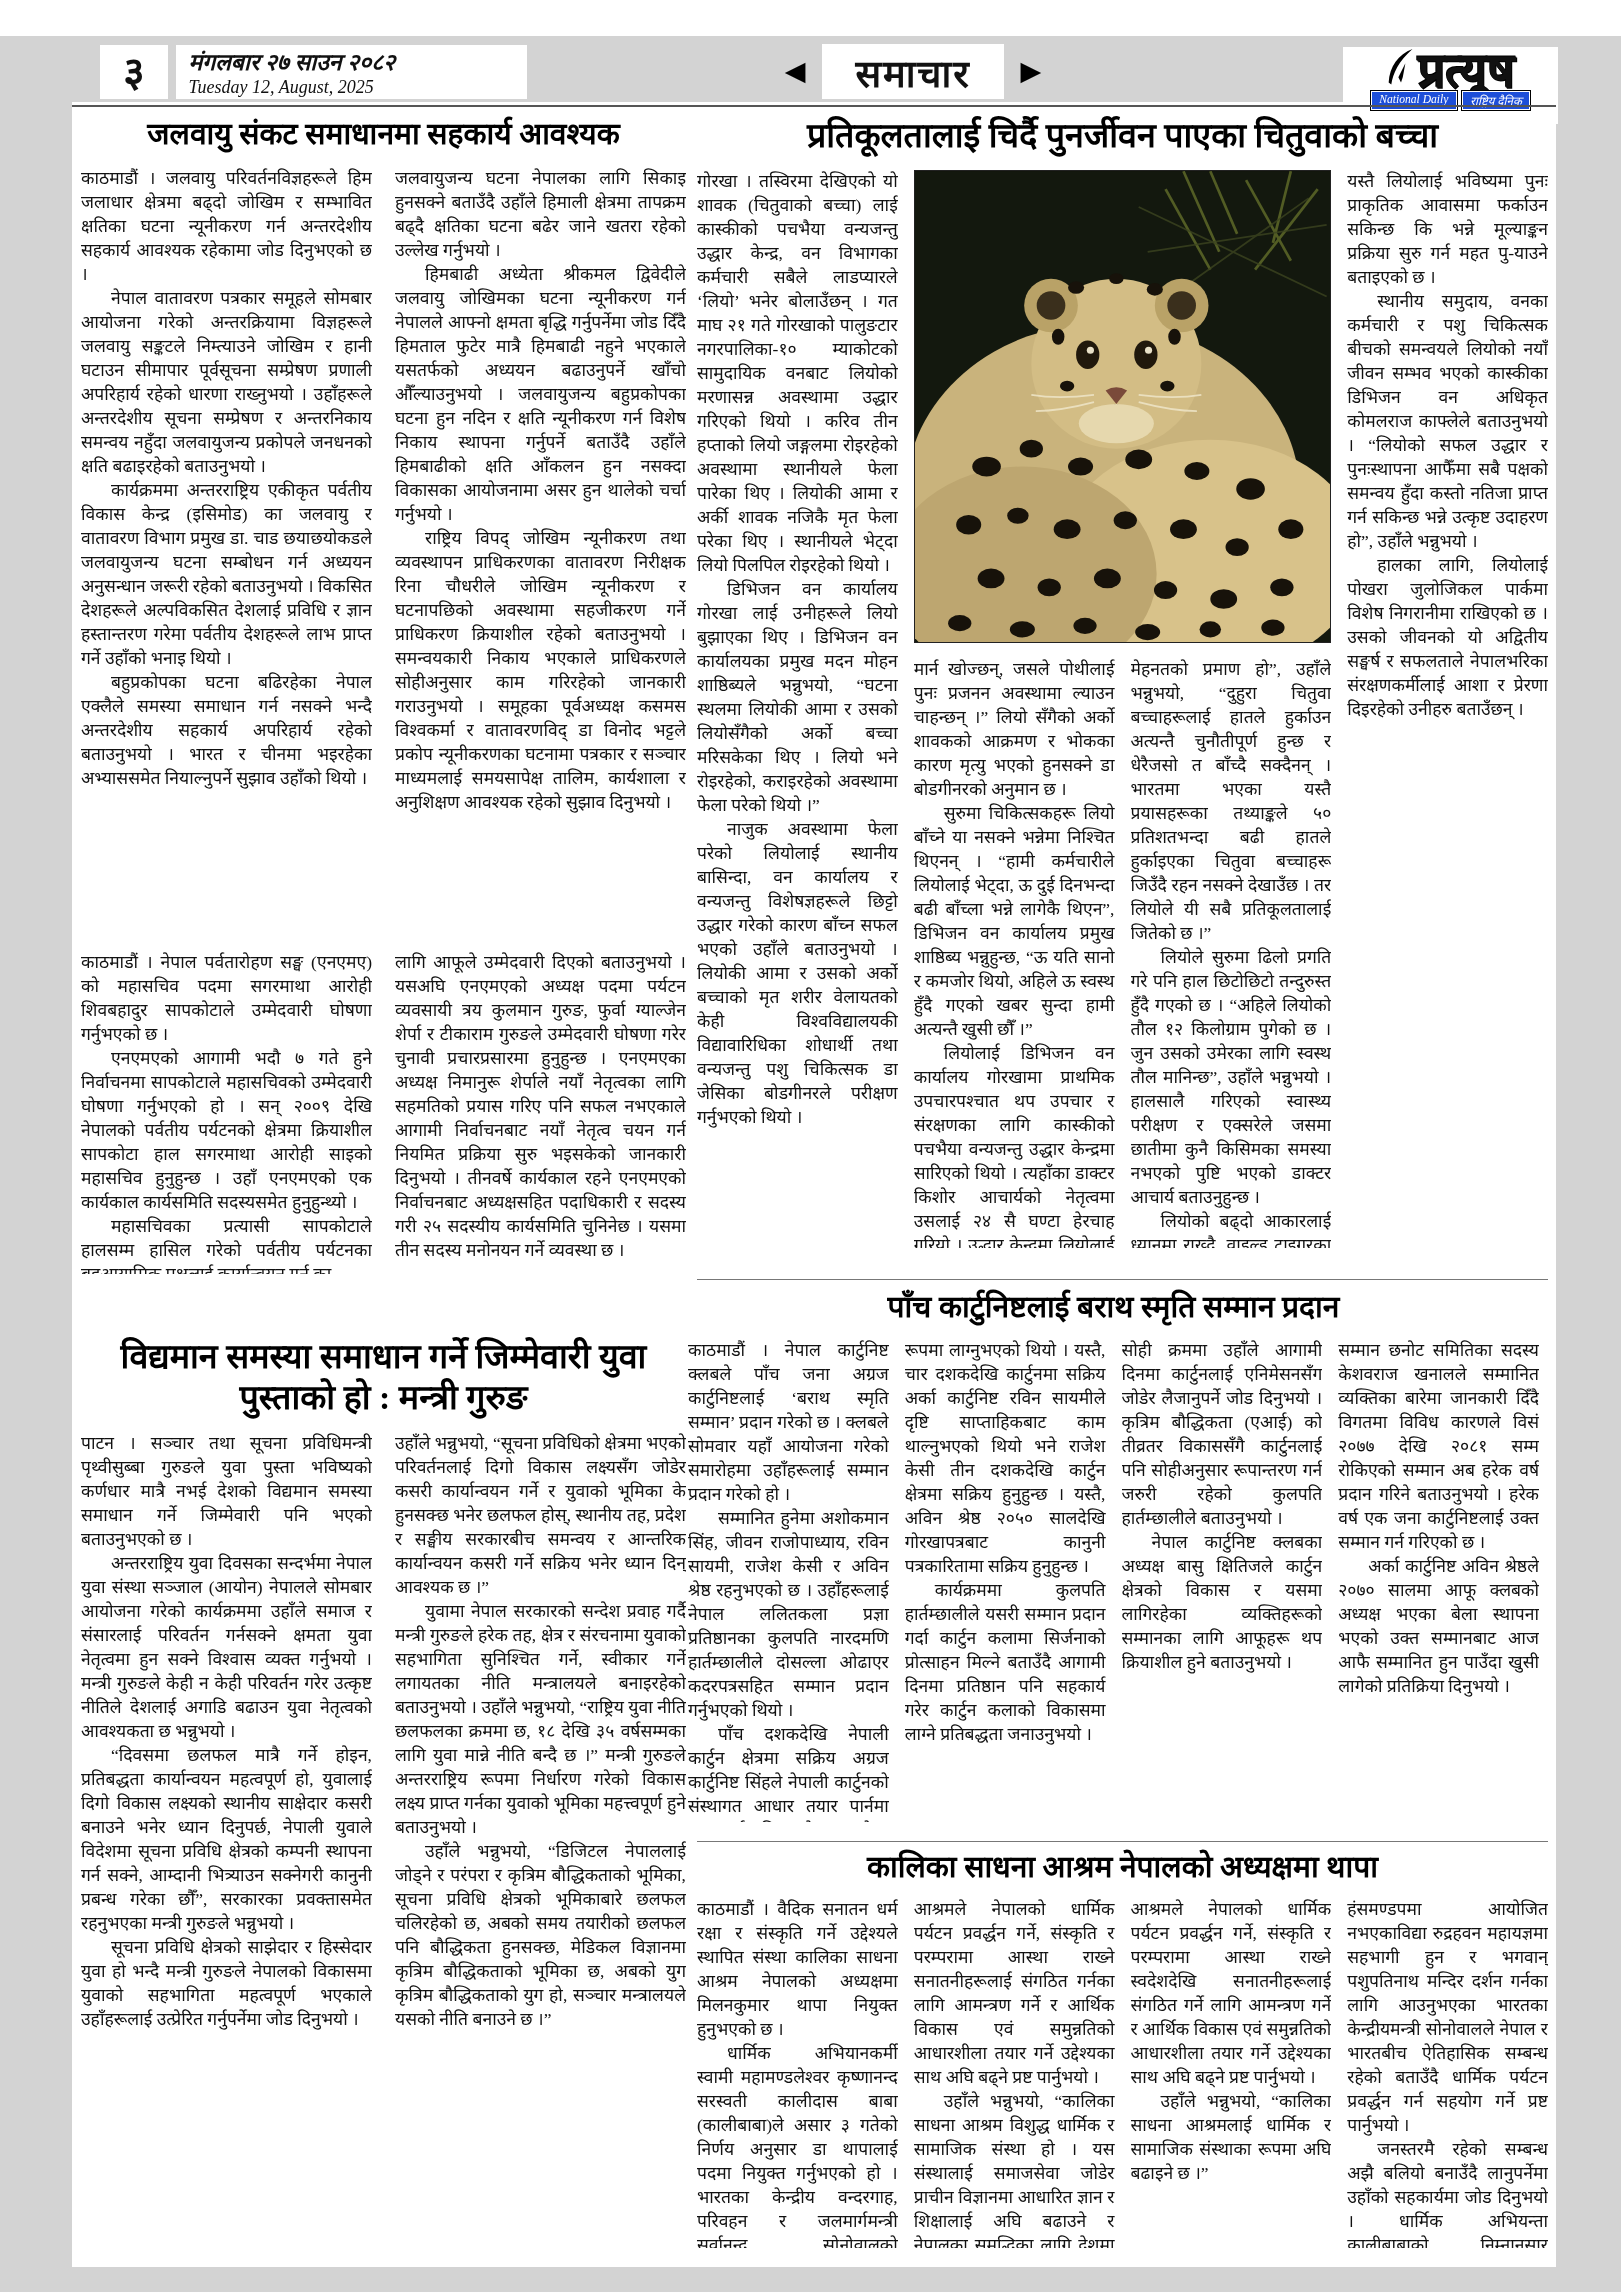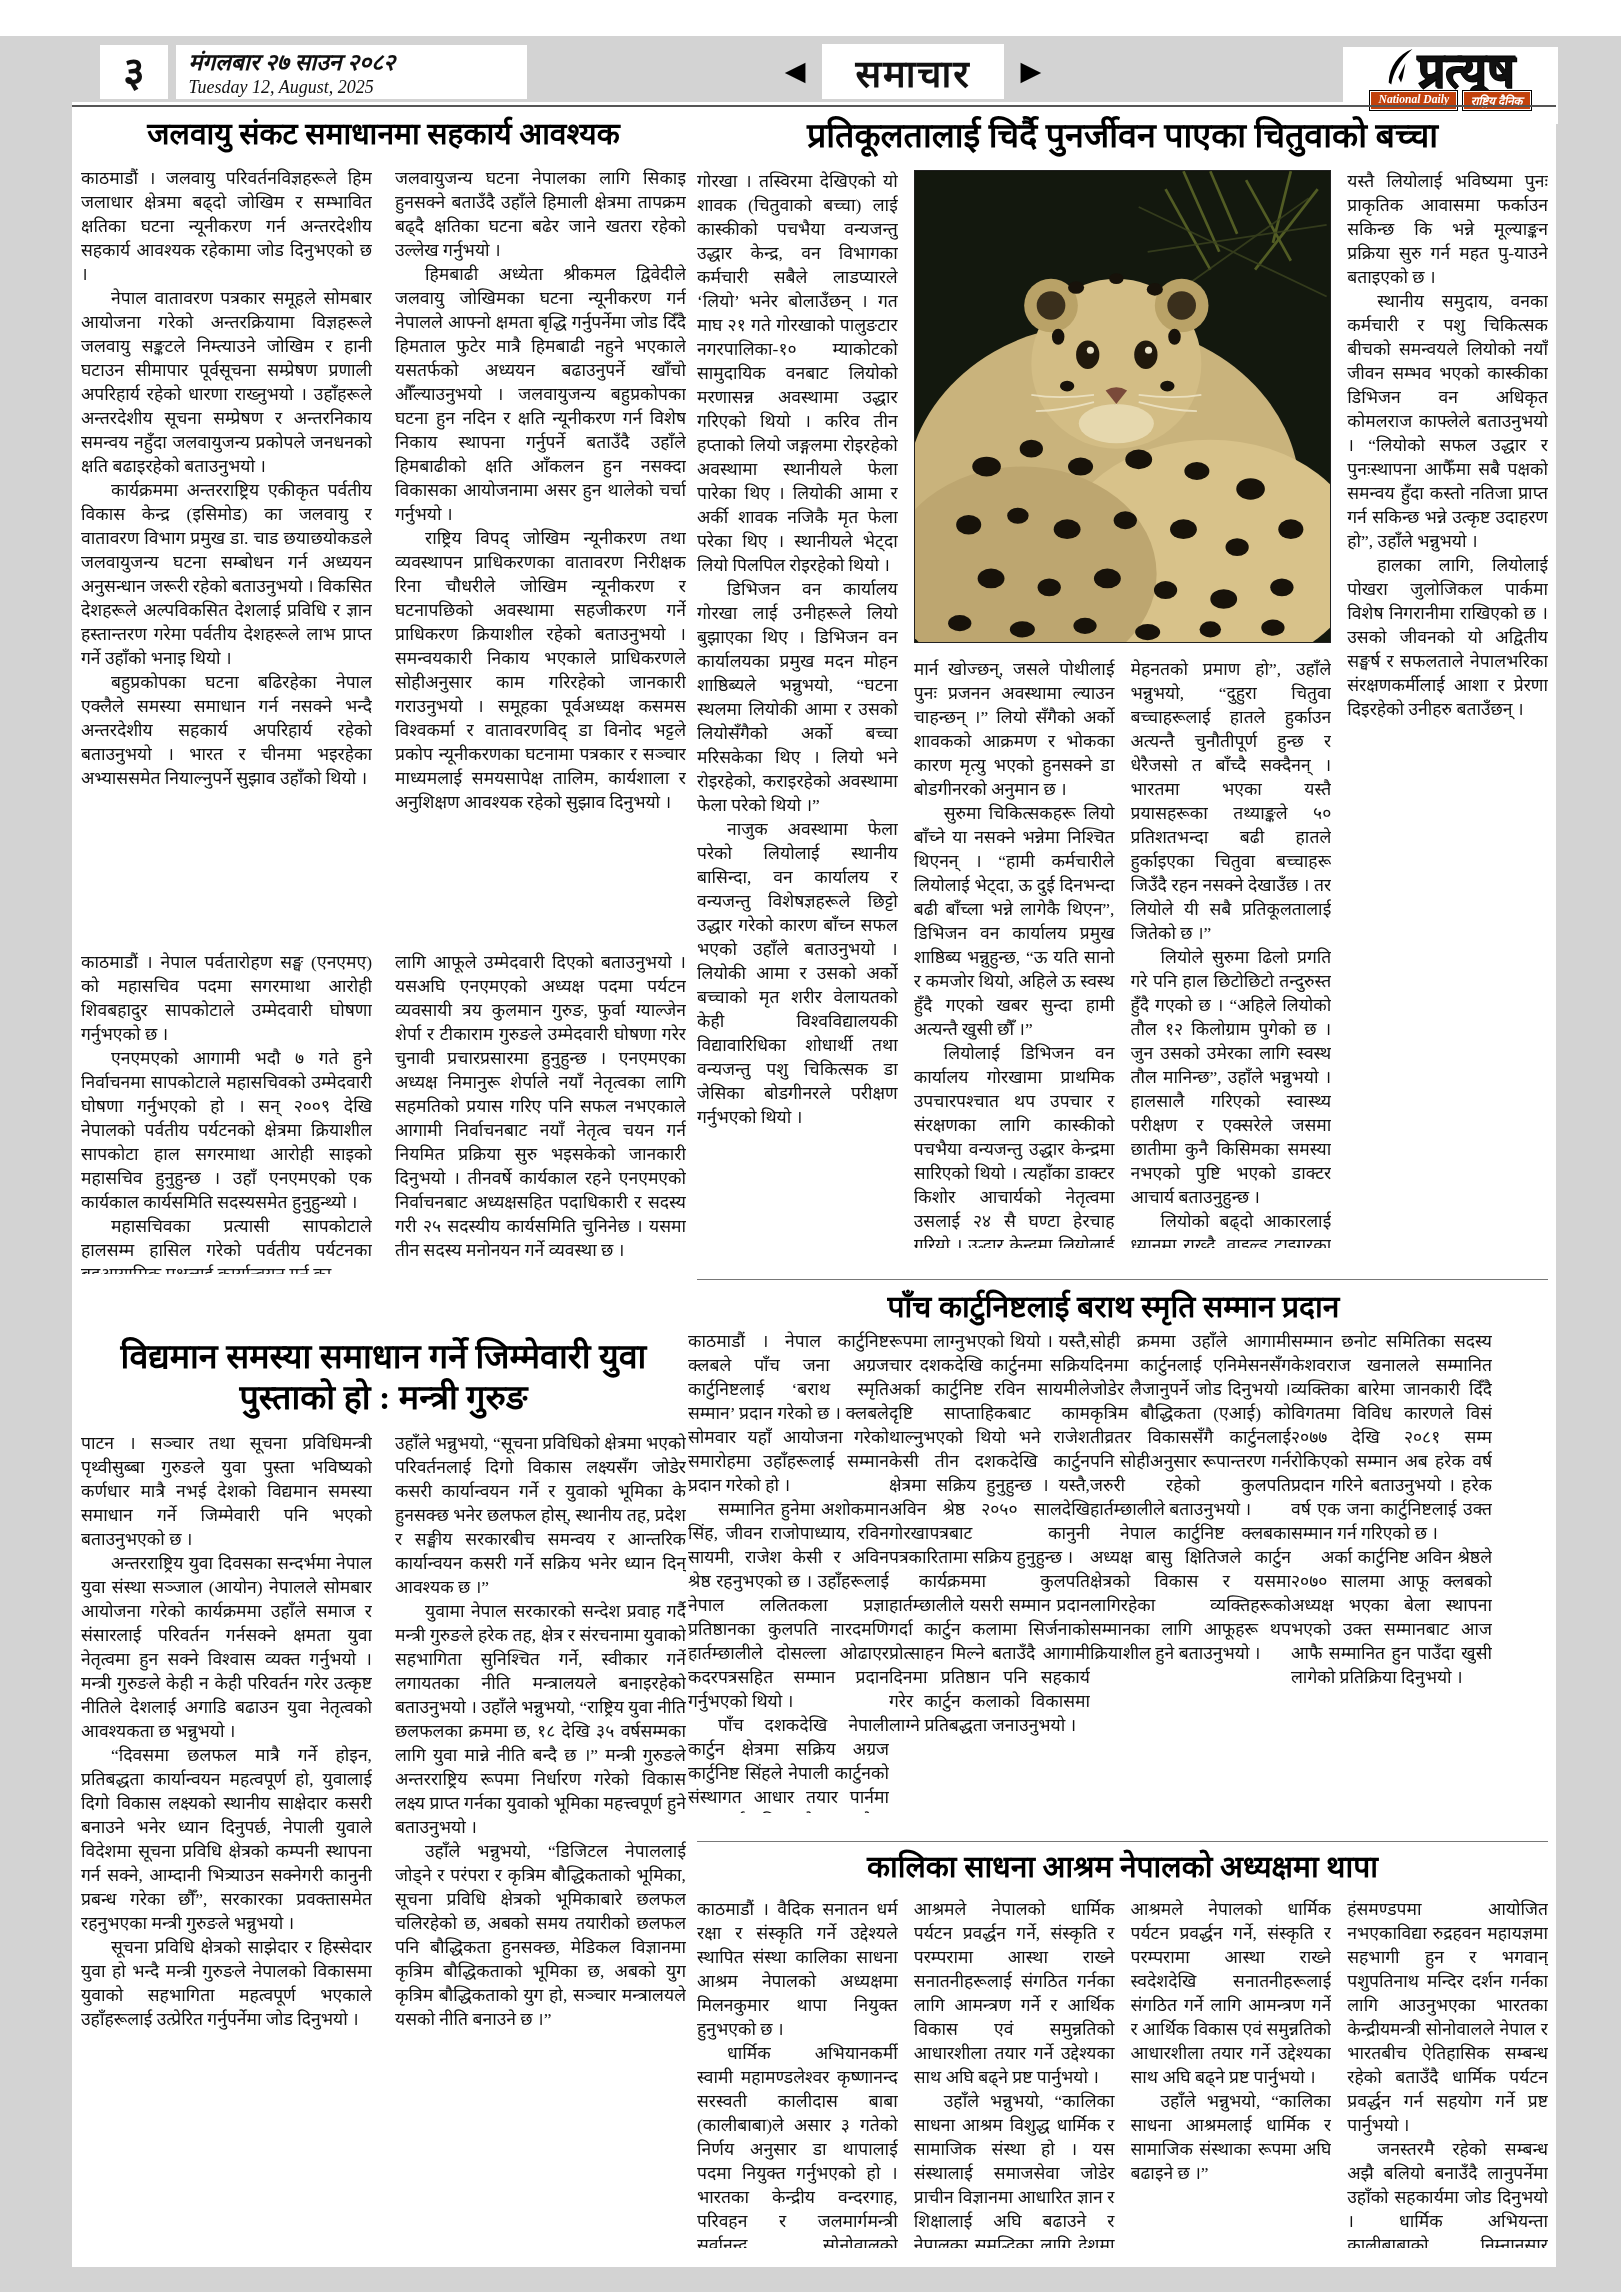--- a/index.html
+++ b/index.html
@@ -29,22 +29,22 @@
   .tri { font-size:27px; line-height:57px; color:#000; }
   .section-title { background:#fff; padding:1.8px 34px; font-size:38px; font-weight:bold;
                    letter-spacing:1.8px; }
   .logo-box { position:absolute; left:1343px; top:47px; width:215px; height:77px; background:#fff;
               text-align:center; }
   .logo-row { display:flex; align-items:flex-start; justify-content:center; }
   .logo-name { font-size:48px; font-weight:bold; line-height:48px;
                text-shadow:0.9px 0.9px 0 #000, -0.9px -0.9px 0 #000; }
   .logo-quill { width:30px; height:43px; margin-right:1.8px; }
   .logo-tags { display:flex; justify-content:center; gap:5.4px; margin-top:-3.6px; }
-  .logo-tag { background:#c2410c; color:#fff; font-style:italic; font-size:11.6px;
-              padding:0.9px 7.2px; border:0.9px solid #fff; outline:0.9px solid #000;font-weight:bold; }
+  .logo-tag { background:#1d4ed8; color:#fff; font-style:italic; font-size:11.6px;
+              padding:0.9px 7.2px; border:0.9px solid #fff; outline:0.9px solid #000; }
   .hdr-rule { position:absolute; left:72px; top:105px; width:1484px; height:1.8px; background:#555; }
 
   
   .article { position:absolute; }
   .headline { font-weight:bold; text-align:center; color:#000;
               font-family:"Liberation Serif","DejaVu Serif",serif; }
   .h-lg { font-size:34px; line-height:41px; }
   .h-md { font-size:30px; line-height:38px; }
   .cols { display:flex; }
   .col  { font-size:17.5px; line-height:24px; text-align:justify; overflow:hidden; }
@@ -238,21 +238,21 @@
         <p>उहाँले भन्नुभयो, “सूचना प्रविधिको क्षेत्रमा भएको परिवर्तनलाई दिगो विकास लक्ष्यसँग जोडेर कसरी कार्यान्वयन गर्ने र युवाको भूमिका के हुनसक्छ भनेर छलफल होस्, स्थानीय तह, प्रदेश र सङ्घीय सरकारबीच समन्वय र आन्तरिक कार्यान्वयन कसरी गर्ने सक्रिय भनेर ध्यान दिन् आवश्यक छ ।”</p>
         <p>युवामा नेपाल सरकारको सन्देश प्रवाह गर्दै मन्त्री गुरुङले हरेक तह, क्षेत्र र संरचनामा युवाको सहभागिता सुनिश्चित गर्ने, स्वीकार गर्ने लगायतका नीति मन्त्रालयले बनाइरहेको बताउनुभयो । उहाँले भन्नुभयो, “राष्ट्रिय युवा नीति छलफलका क्रममा छ, १८ देखि ३५ वर्षसम्मका लागि युवा मान्ने नीति बन्दै छ ।” मन्त्री गुरुङले अन्तरराष्ट्रिय रूपमा निर्धारण गरेको विकास लक्ष्य प्राप्त गर्नका युवाको भूमिका महत्त्वपूर्ण हुने बताउनुभयो ।</p>
         <p>उहाँले भन्नुभयो, “डिजिटल नेपाललाई जोड्ने र परंपरा र कृत्रिम बौद्धिकताको भूमिका, सूचना प्रविधि क्षेत्रको भूमिकाबारे छलफल चलिरहेको छ, अबको समय तयारीको छलफल पनि बौद्धिकता हुनसक्छ, मेडिकल विज्ञानमा कृत्रिम बौद्धिकताको भूमिका छ, अबको युग कृत्रिम बौद्धिकताको युग हो, सञ्चार मन्त्रालयले यसको नीति बनाउने छ ।”</p>
       </div>
   </div>
 </div>
 
 <div class="sep-rule" style="left:697px; top:1279px; width:851px;"></div>
 <div class="article" style="left:688px; top:1288px; width:851px;">
   <div class="headline h-md">पाँच कार्टुनिष्टलाई बराथ स्मृति सम्मान प्रदान</div>
-  <div class="cols" style="gap:0; margin-top:3px; height:484px;">
+  <div class="cols" style="gap:16px; margin-top:12px; height:484px;">
     <div class="col" style="width:201px;">
         <p>काठमाडौं । नेपाल कार्टुनिष्ट क्लबले पाँच जना अग्रज कार्टुनिष्टलाई ‘बराथ स्मृति सम्मान’ प्रदान गरेको छ । क्लबले सोमवार यहाँ आयोजना गरेको समारोहमा उहाँहरूलाई सम्मान प्रदान गरेको हो ।</p>
         <p>सम्मानित हुनेमा अशोकमान सिंह, जीवन राजोपाध्याय, रविन सायमी, राजेश केसी र अविन श्रेष्ठ रहनुभएको छ । उहाँहरूलाई नेपाल ललितकला प्रज्ञा प्रतिष्ठानका कुलपति नारदमणि हार्तम्छालीले दोसल्ला ओढाएर कदरपत्रसहित सम्मान प्रदान गर्नुभएको थियो ।</p>
         <p>पाँच दशकदेखि नेपाली कार्टुन क्षेत्रमा सक्रिय अग्रज कार्टुनिष्ट सिंहले नेपाली कार्टुनको संस्थागत आधार तयार पार्नमा महत्वपूर्ण भूमिका खेल्नुभएको छ । यस्तै, अर्का कार्टुनिष्ट राजोपाध्याय २०४४ सालमा कामना मासिक पत्रिकाबाट कार्टुनिष्ट</p>
       </div>
     <div class="col" style="width:201px;">
         <p>रूपमा लाग्नुभएको थियो । यस्तै, चार दशकदेखि कार्टुनमा सक्रिय अर्का कार्टुनिष्ट रविन सायमीले दृष्टि साप्ताहिकबाट काम थाल्नुभएको थियो भने राजेश केसी तीन दशकदेखि कार्टुन क्षेत्रमा सक्रिय हुनुहुन्छ । यस्तै, अविन श्रेष्ठ २०५० सालदेखि गोरखापत्रबाट कानुनी पत्रकारितामा सक्रिय हुनुहुन्छ ।</p>
         <p>कार्यक्रममा कुलपति हार्तम्छालीले यसरी सम्मान प्रदान गर्दा कार्टुन कलामा सिर्जनाको प्रोत्साहन मिल्ने बताउँदै आगामी दिनमा प्रतिष्ठान पनि सहकार्य गरेर कार्टुन कलाको विकासमा लाग्ने प्रतिबद्धता जनाउनुभयो ।</p>
       </div>
     <div class="col" style="width:201px;">

